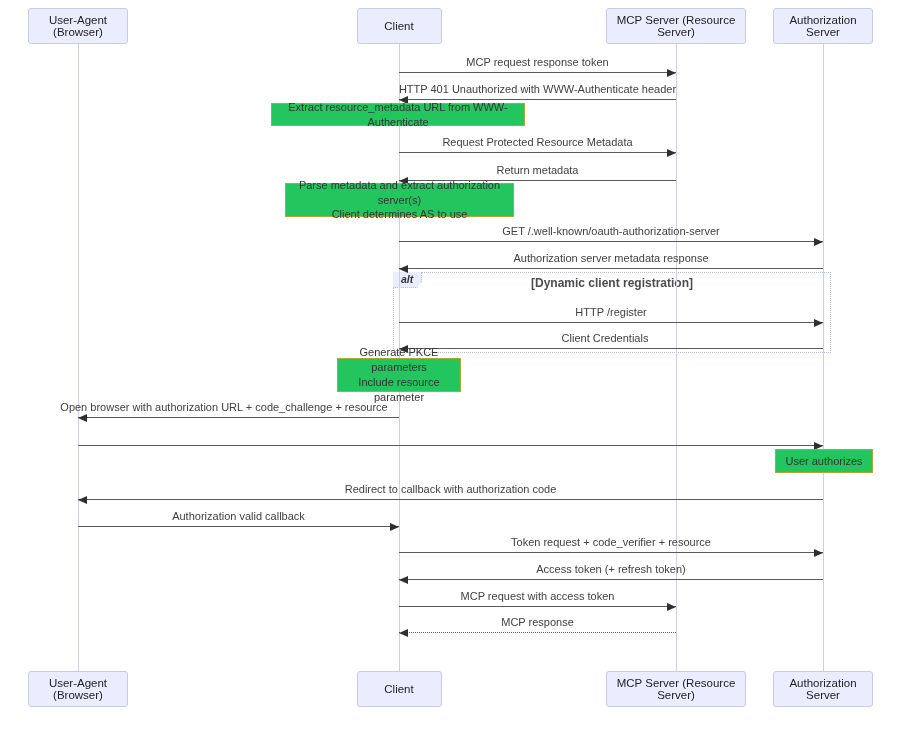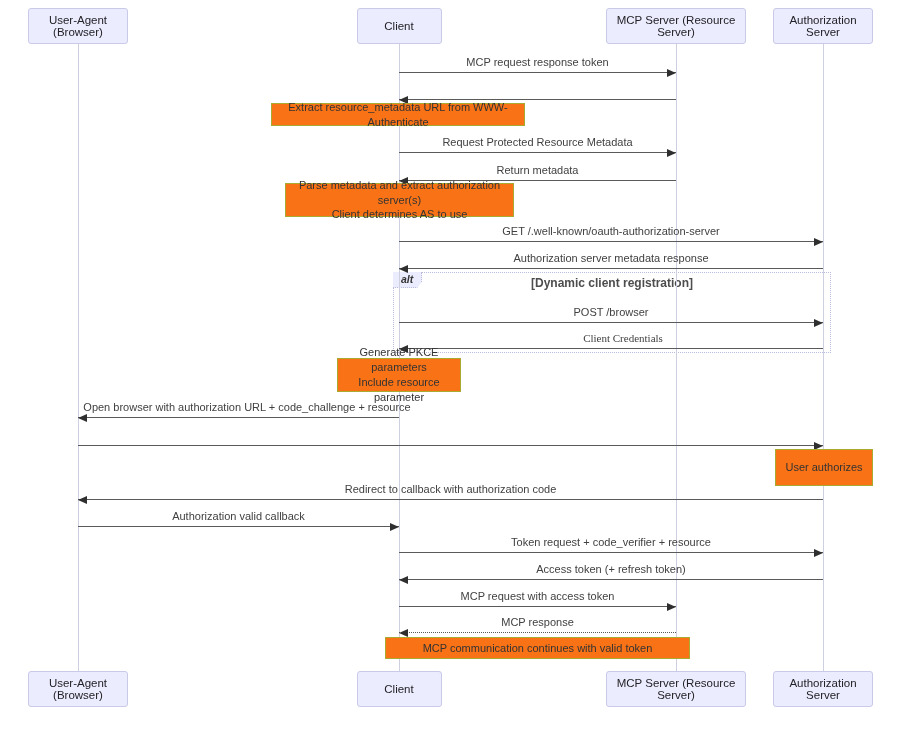--- a/index.html
+++ b/index.html
@@ -42,21 +42,21 @@
   .arrowhead{
     position:absolute;
     width:0;height:0;
     border-top:4px solid transparent;
     border-bottom:4px solid transparent;
   }
   .arrowhead.right{border-left:9px solid #2f2f2f;}
   .arrowhead.left{border-right:9px solid #2f2f2f;}
   .note{
     position:absolute;
-    background:#f97316;
+    background:#22c55e;
     border:1px solid #AAAA33;
     box-sizing:border-box;
     display:flex;flex-direction:column;align-items:center;justify-content:center;
     font-size:11px;color:#333333;
     text-align:center;
     line-height:1.35;
   }
   .alt-frame{
     position:absolute;
     border:1px dotted #bcbcdc;
@@ -111,41 +111,42 @@
       <span>Authorization Server</span>
     </div>
     <div class="actor-box" style="left: 773px; top: 671px; width: 100px; height: 36px; position: absolute;">
       <span>Authorization Server</span>
     </div>
     <div class="msg-line" style="left: 399px; top: 72px; width: 277px; position: absolute;"></div>
     <div class="arrowhead right" style="left: 667px; top: 68.5px; position: absolute;"></div>
     <div class="msg-label" style="left: 537.5px; top: 56px; position: absolute;">MCP request response token</div>
     <div class="msg-line" style="left: 399px; top: 99px; width: 277px; position: absolute;"></div>
     <div class="arrowhead left" style="left: 399px; top: 95.5px; position: absolute;"></div>
+    <div class="msg-label" style="left: 537.5px; top: 83px; position: absolute;">HTTP 401 Unauthorized with WWW-Authenticate header</div>
     <div class="msg-line" style="left: 399px; top: 152px; width: 277px; position: absolute;"></div>
     <div class="arrowhead right" style="left: 667px; top: 148.5px; position: absolute;"></div>
     <div class="msg-label" style="left: 537.5px; top: 136px; position: absolute;">Request Protected Resource Metadata</div>
     <div class="msg-line" style="left: 399px; top: 180px; width: 277px; position: absolute;"></div>
     <div class="arrowhead left" style="left: 399px; top: 176.5px; position: absolute;"></div>
     <div class="msg-label" style="left: 537.5px; top: 164px; position: absolute;">Return metadata</div>
     <div class="msg-line" style="left: 399px; top: 241px; width: 424px; position: absolute;"></div>
     <div class="arrowhead right" style="left: 814px; top: 237.5px; position: absolute;"></div>
     <div class="msg-label" style="left: 611px; top: 225px; position: absolute;">GET /.well-known/oauth-authorization-server</div>
     <div class="msg-line" style="left: 399px; top: 268px; width: 424px; position: absolute;"></div>
     <div class="arrowhead left" style="left: 399px; top: 264.5px; position: absolute;"></div>
     <div class="msg-label" style="left: 611px; top: 252px; position: absolute;">Authorization server metadata response</div>
     <div class="msg-line" style="left: 399px; top: 322px; width: 424px; position: absolute;"></div>
     <div class="arrowhead right" style="left: 814px; top: 318.5px; position: absolute;"></div>
-    <div class="msg-label" style="left: 611px; top: 306px; position: absolute;">POST /browser</div>
+    <div class="msg-label" style="left: 611px; top: 306px; position: absolute;">HTTP /register</div>
     <div class="msg-line" style="left: 399px; top: 348px; width: 424px; position: absolute;"></div>
     <div class="arrowhead left" style="left: 399px; top: 344.5px; position: absolute;"></div>
-    <div class="msg-label" style="left: 623px; top: 332px; position: absolute; font-family: Liberation Serif, serif;">Client Credentials</div>
+    <div class="msg-label" style="left: 605px; top: 332px; position: absolute;">Client Credentials</div>
     <div class="msg-line" style="left: 78px; top: 417px; width: 321px; position: absolute;"></div>
     <div class="arrowhead left" style="left: 78px; top: 413.5px; position: absolute;"></div>
-    <div class="msg-label" style="left: 247px; top: 401px; position: absolute;">Open browser with authorization URL + code_challenge + resource</div>
+    <div class="msg-label" style="left: 224px; top: 401px; position: absolute;">Open browser with authorization URL + code_challenge + resource</div>
     <div class="msg-line" style="left: 78px; top: 445px; width: 745px; position: absolute;"></div>
     <div class="arrowhead right" style="left: 814px; top: 441.5px; position: absolute;"></div>
     <div class="msg-line" style="left: 78px; top: 499px; width: 745px; position: absolute;"></div>
     <div class="arrowhead left" style="left: 78px; top: 495.5px; position: absolute;"></div>
     <div class="msg-label" style="left: 450.5px; top: 483px; position: absolute;">Redirect to callback with authorization code</div>
     <div class="msg-line" style="left: 78px; top: 526px; width: 321px; position: absolute;"></div>
     <div class="arrowhead right" style="left: 390px; top: 522.5px; position: absolute;"></div>
     <div class="msg-label" style="left: 238.5px; top: 510px; position: absolute;">Authorization valid callback</div>
     <div class="msg-line" style="left: 399px; top: 552px; width: 424px; position: absolute;"></div>
     <div class="arrowhead right" style="left: 814px; top: 548.5px; position: absolute;"></div>
@@ -163,19 +164,16 @@
       <div>Extract resource_metadata URL from WWW-Authenticate</div>
     </div>
     <div class="note" style="left: 285px; top: 183px; width: 229px; height: 34px; position: absolute;">
       <div>Parse metadata and extract authorization server(s)</div>
       <div>Client determines AS to use</div>
     </div>
     <div class="note" style="left: 337px; top: 358px; width: 124px; height: 34px; position: absolute;">
       <div>Generate PKCE parameters</div>
       <div>Include resource parameter</div>
     </div>
-    <div class="note" style="left: 775px; top: 449px; width: 98px; height: 37px; position: absolute;">
+    <div class="note" style="left: 775px; top: 449px; width: 98px; height: 24px; position: absolute;">
       <div>User authorizes</div>
-    </div>
-    <div class="note" style="left: 385px; top: 637px; width: 305px; height: 22px; position: absolute;">
-      <div>MCP communication continues with valid token</div>
     </div>
   </div>
 
 </body></html>

